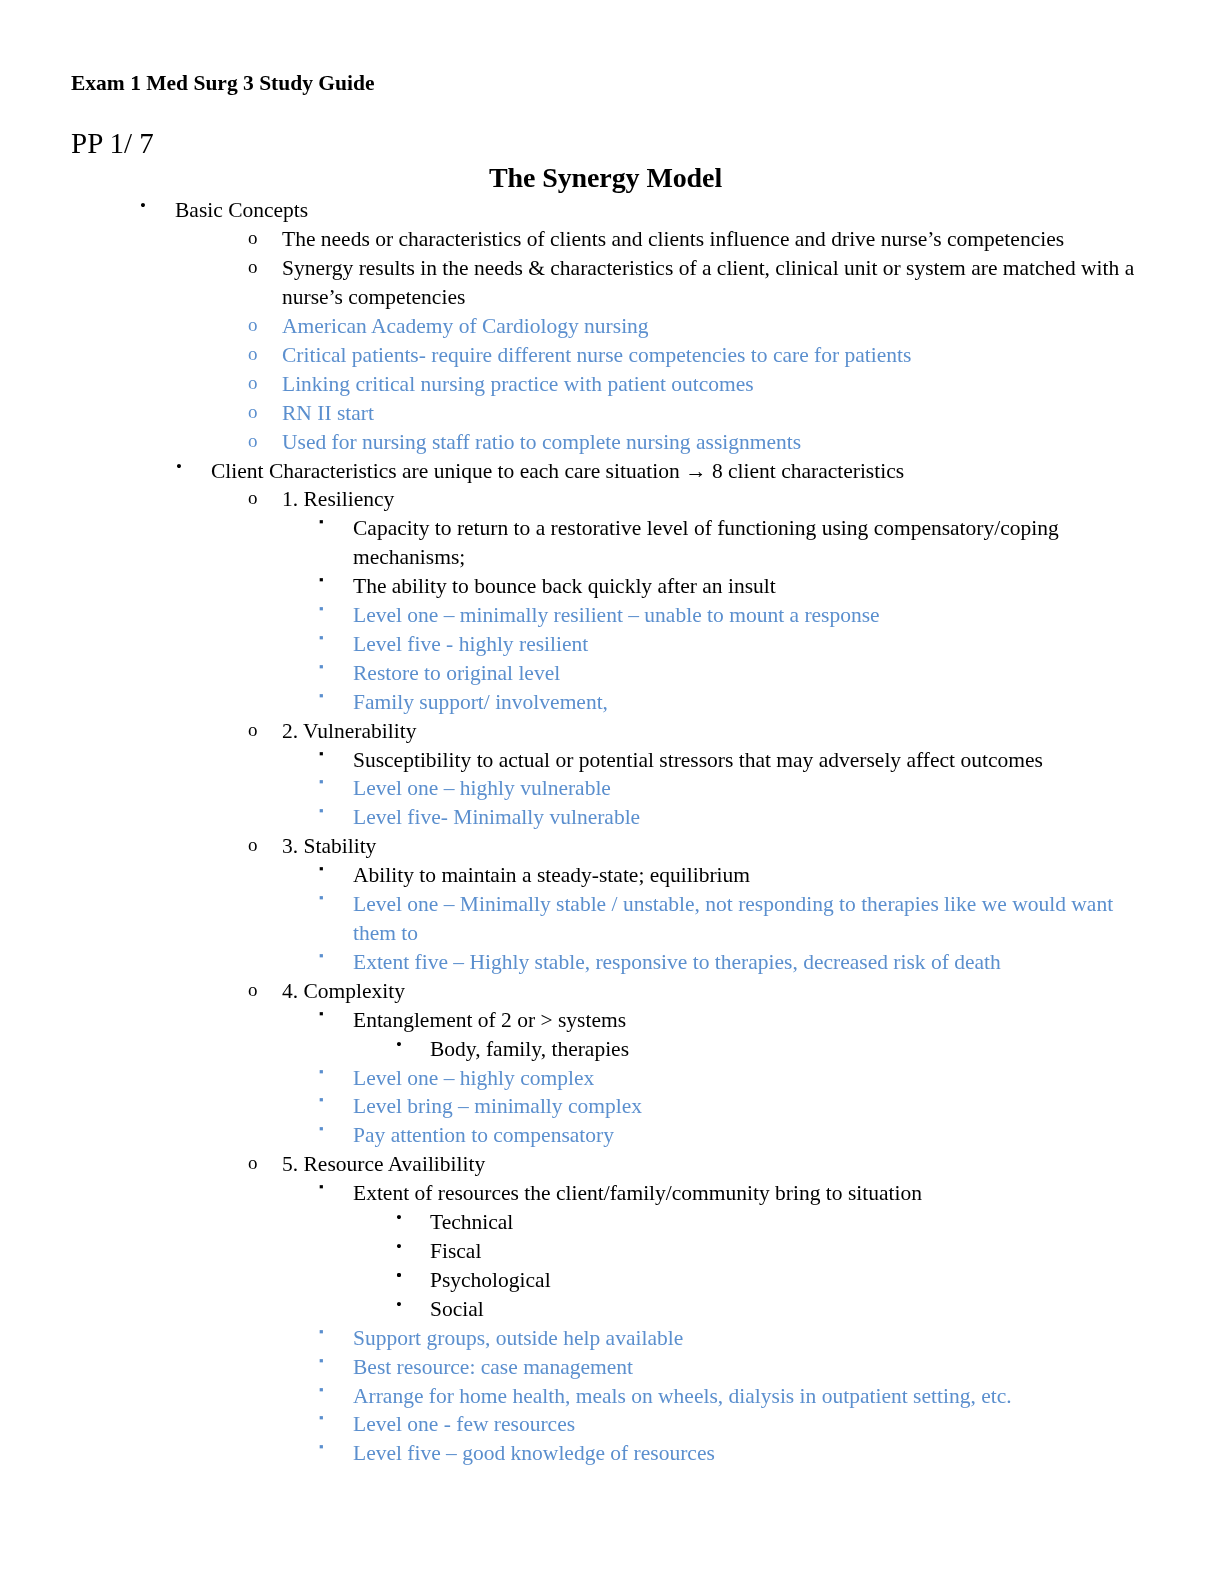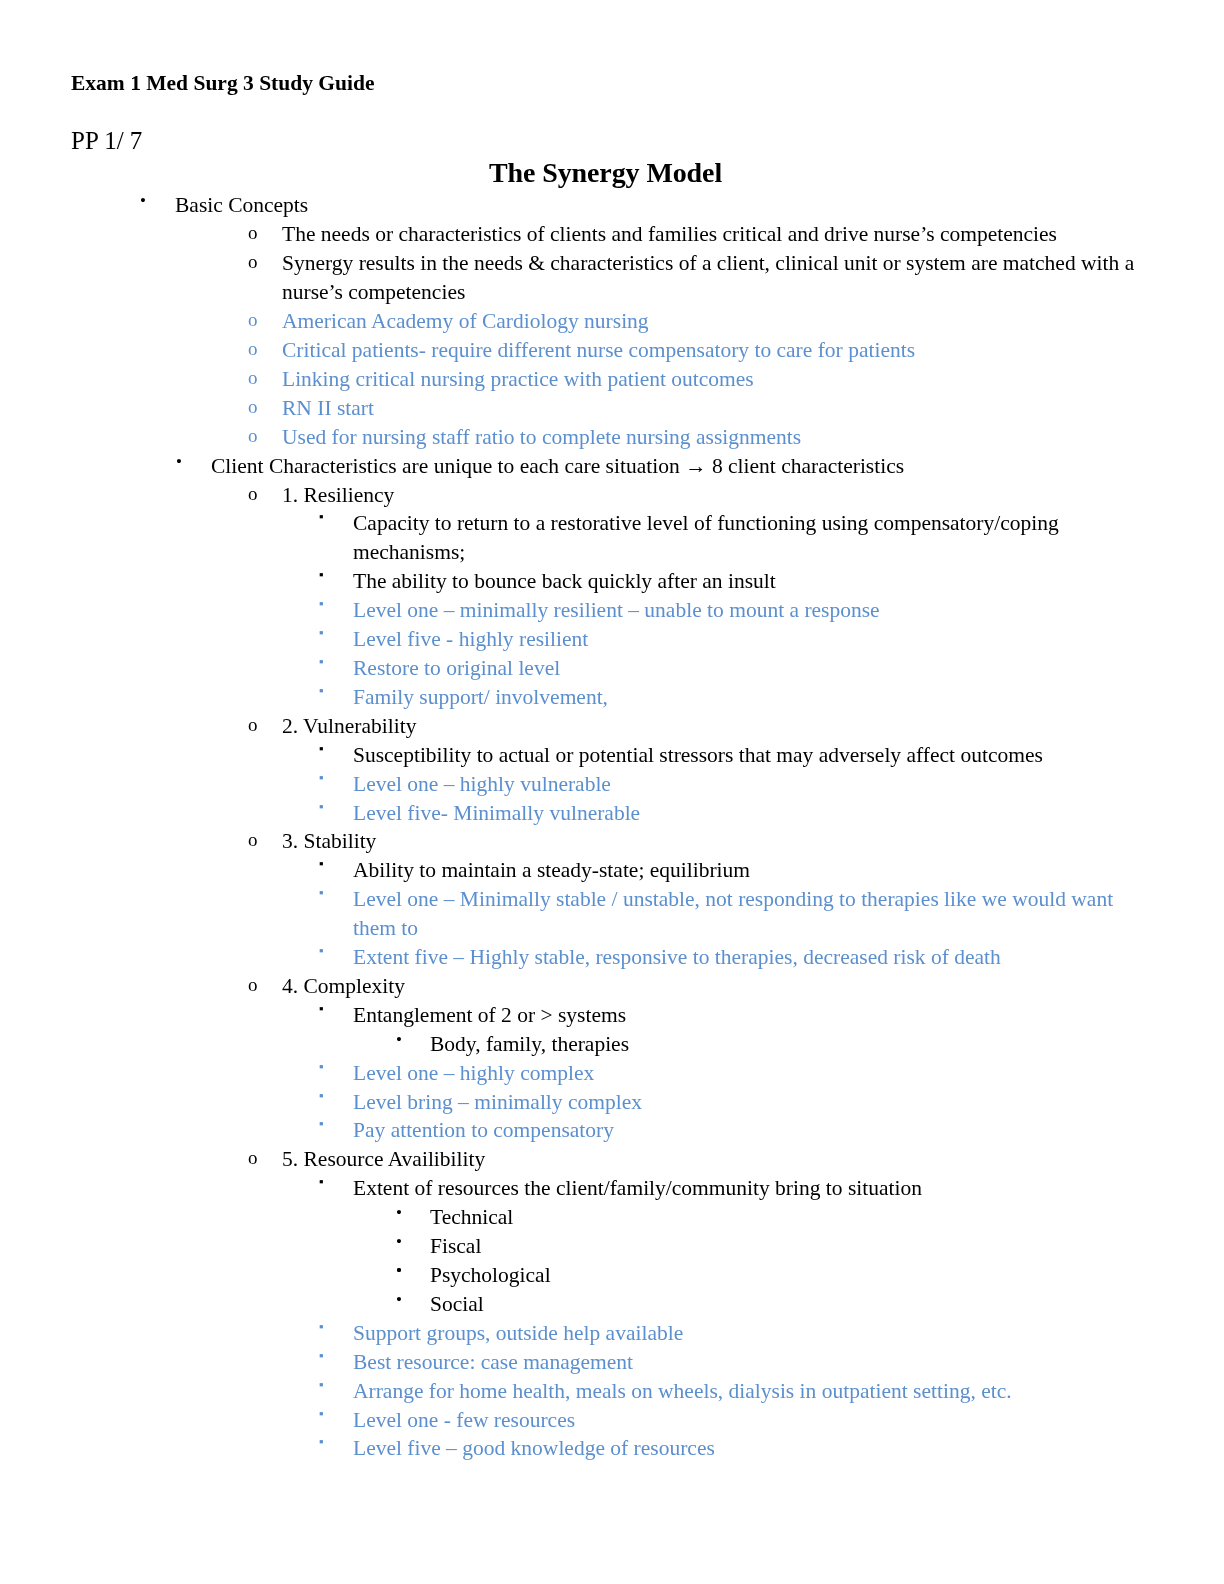--- a/index.html
+++ b/index.html
@@ -26,21 +26,21 @@
   .doc-title {
     font-size: 21.5px;
     font-weight: bold;
     line-height: 1.3;
     margin: 0 0 0 1px;
   }
 
   .spacer-1 { height: 28px; }
 
   .slide-ref {
-    font-size: 25px;
+    font-size: 29px;
     line-height: 1.22;
     margin: 0 0 0 1px;
   }
 
   .section-title {
     font-size: 28px;
     font-weight: bold;
     line-height: 1.18;
     margin: 0 0 2px 1px;
     letter-spacing: -0.1px;
@@ -102,33 +102,33 @@
 
   <div class="section-title">The Synergy Model</div>
 
   <div id="outline-root">
       <div class="row lv1">
         <span class="marker black">•</span>
         <span class="txt black">Basic Concepts</span>
       </div>
       <div class="row lv2">
         <span class="marker black">o</span>
-        <span class="txt black">The needs or characteristics of clients and families critical and drive nurse’s competencies</span>
+        <span class="txt black">The needs or characteristics of clients and clients influence and drive nurse’s competencies</span>
       </div>
       <div class="row lv2">
         <span class="marker black">o</span>
         <span class="txt black">Synergy results in the needs &amp; characteristics of a client, clinical unit or system are matched with a nurse’s competencies</span>
       </div>
       <div class="row lv2">
         <span class="marker blue">o</span>
         <span class="txt blue">American Academy of Cardiology nursing</span>
       </div>
       <div class="row lv2">
         <span class="marker blue">o</span>
-        <span class="txt blue">Critical patients- require different nurse compensatory to care for patients</span>
+        <span class="txt blue">Critical patients- require different nurse competencies to care for patients</span>
       </div>
       <div class="row lv2">
         <span class="marker blue">o</span>
         <span class="txt blue">Linking critical nursing practice with patient outcomes</span>
       </div>
       <div class="row lv2">
         <span class="marker blue">o</span>
         <span class="txt blue">RN II start</span>
       </div>
       <div class="row lv2">

